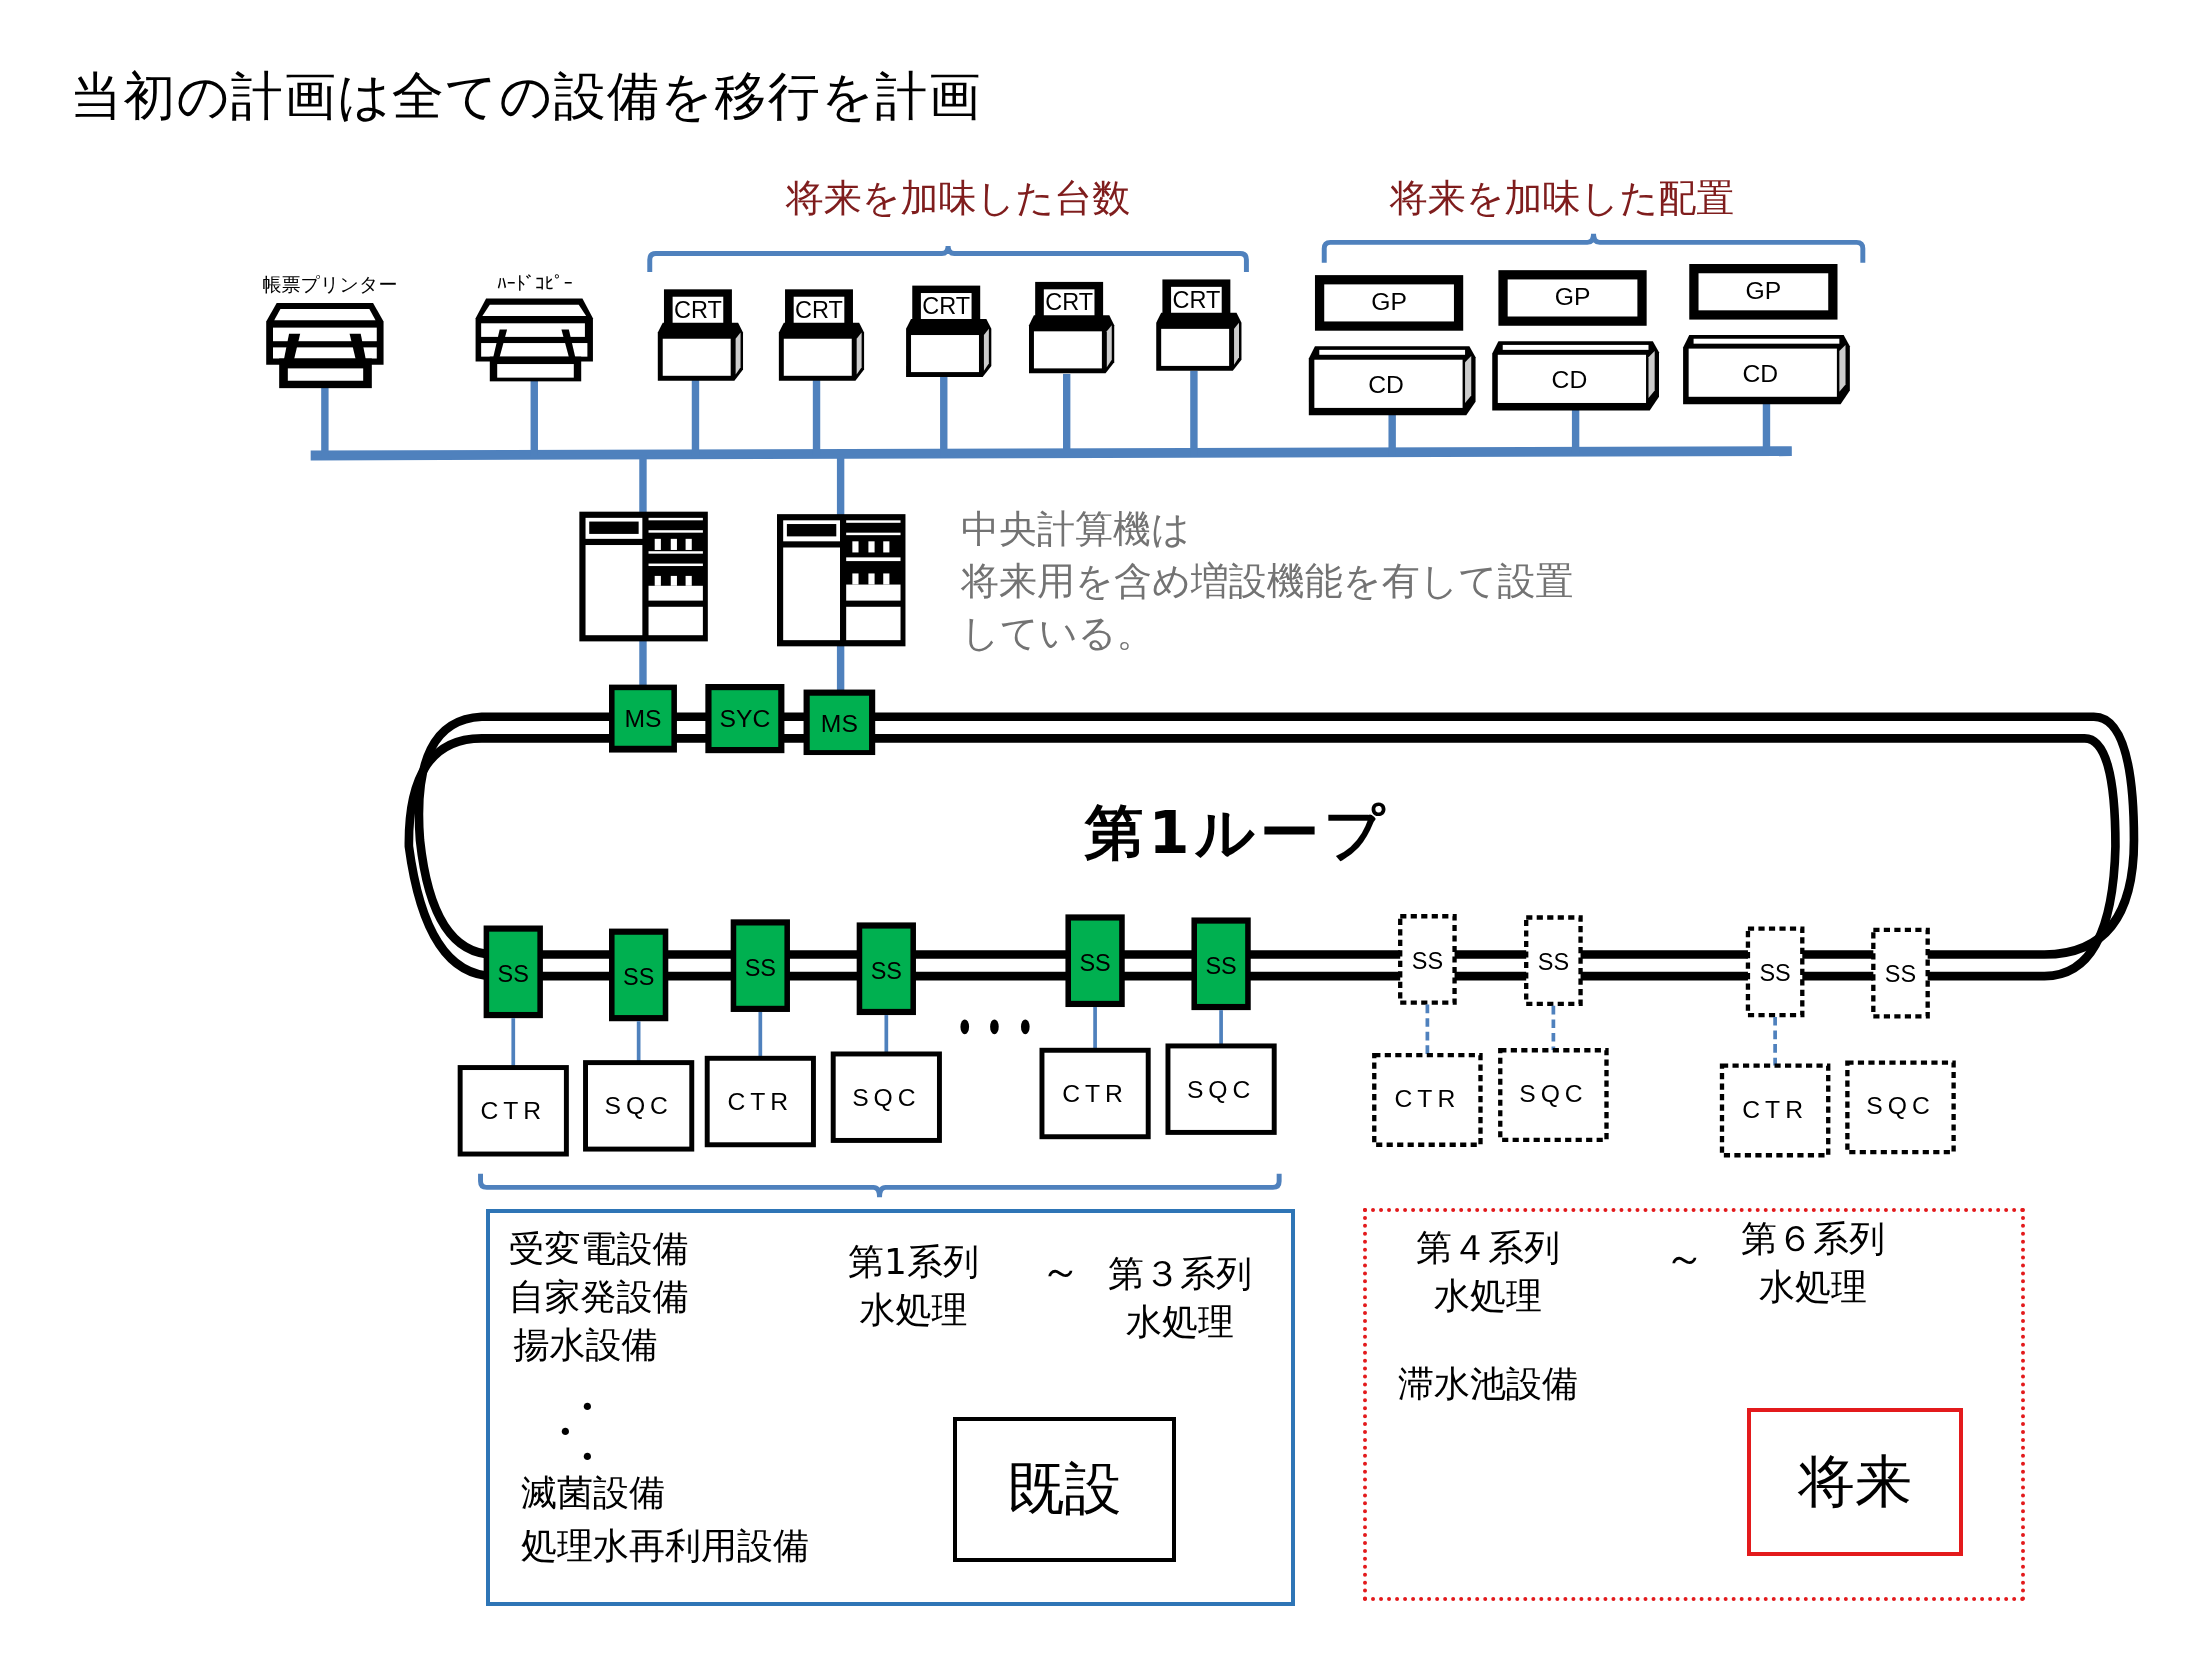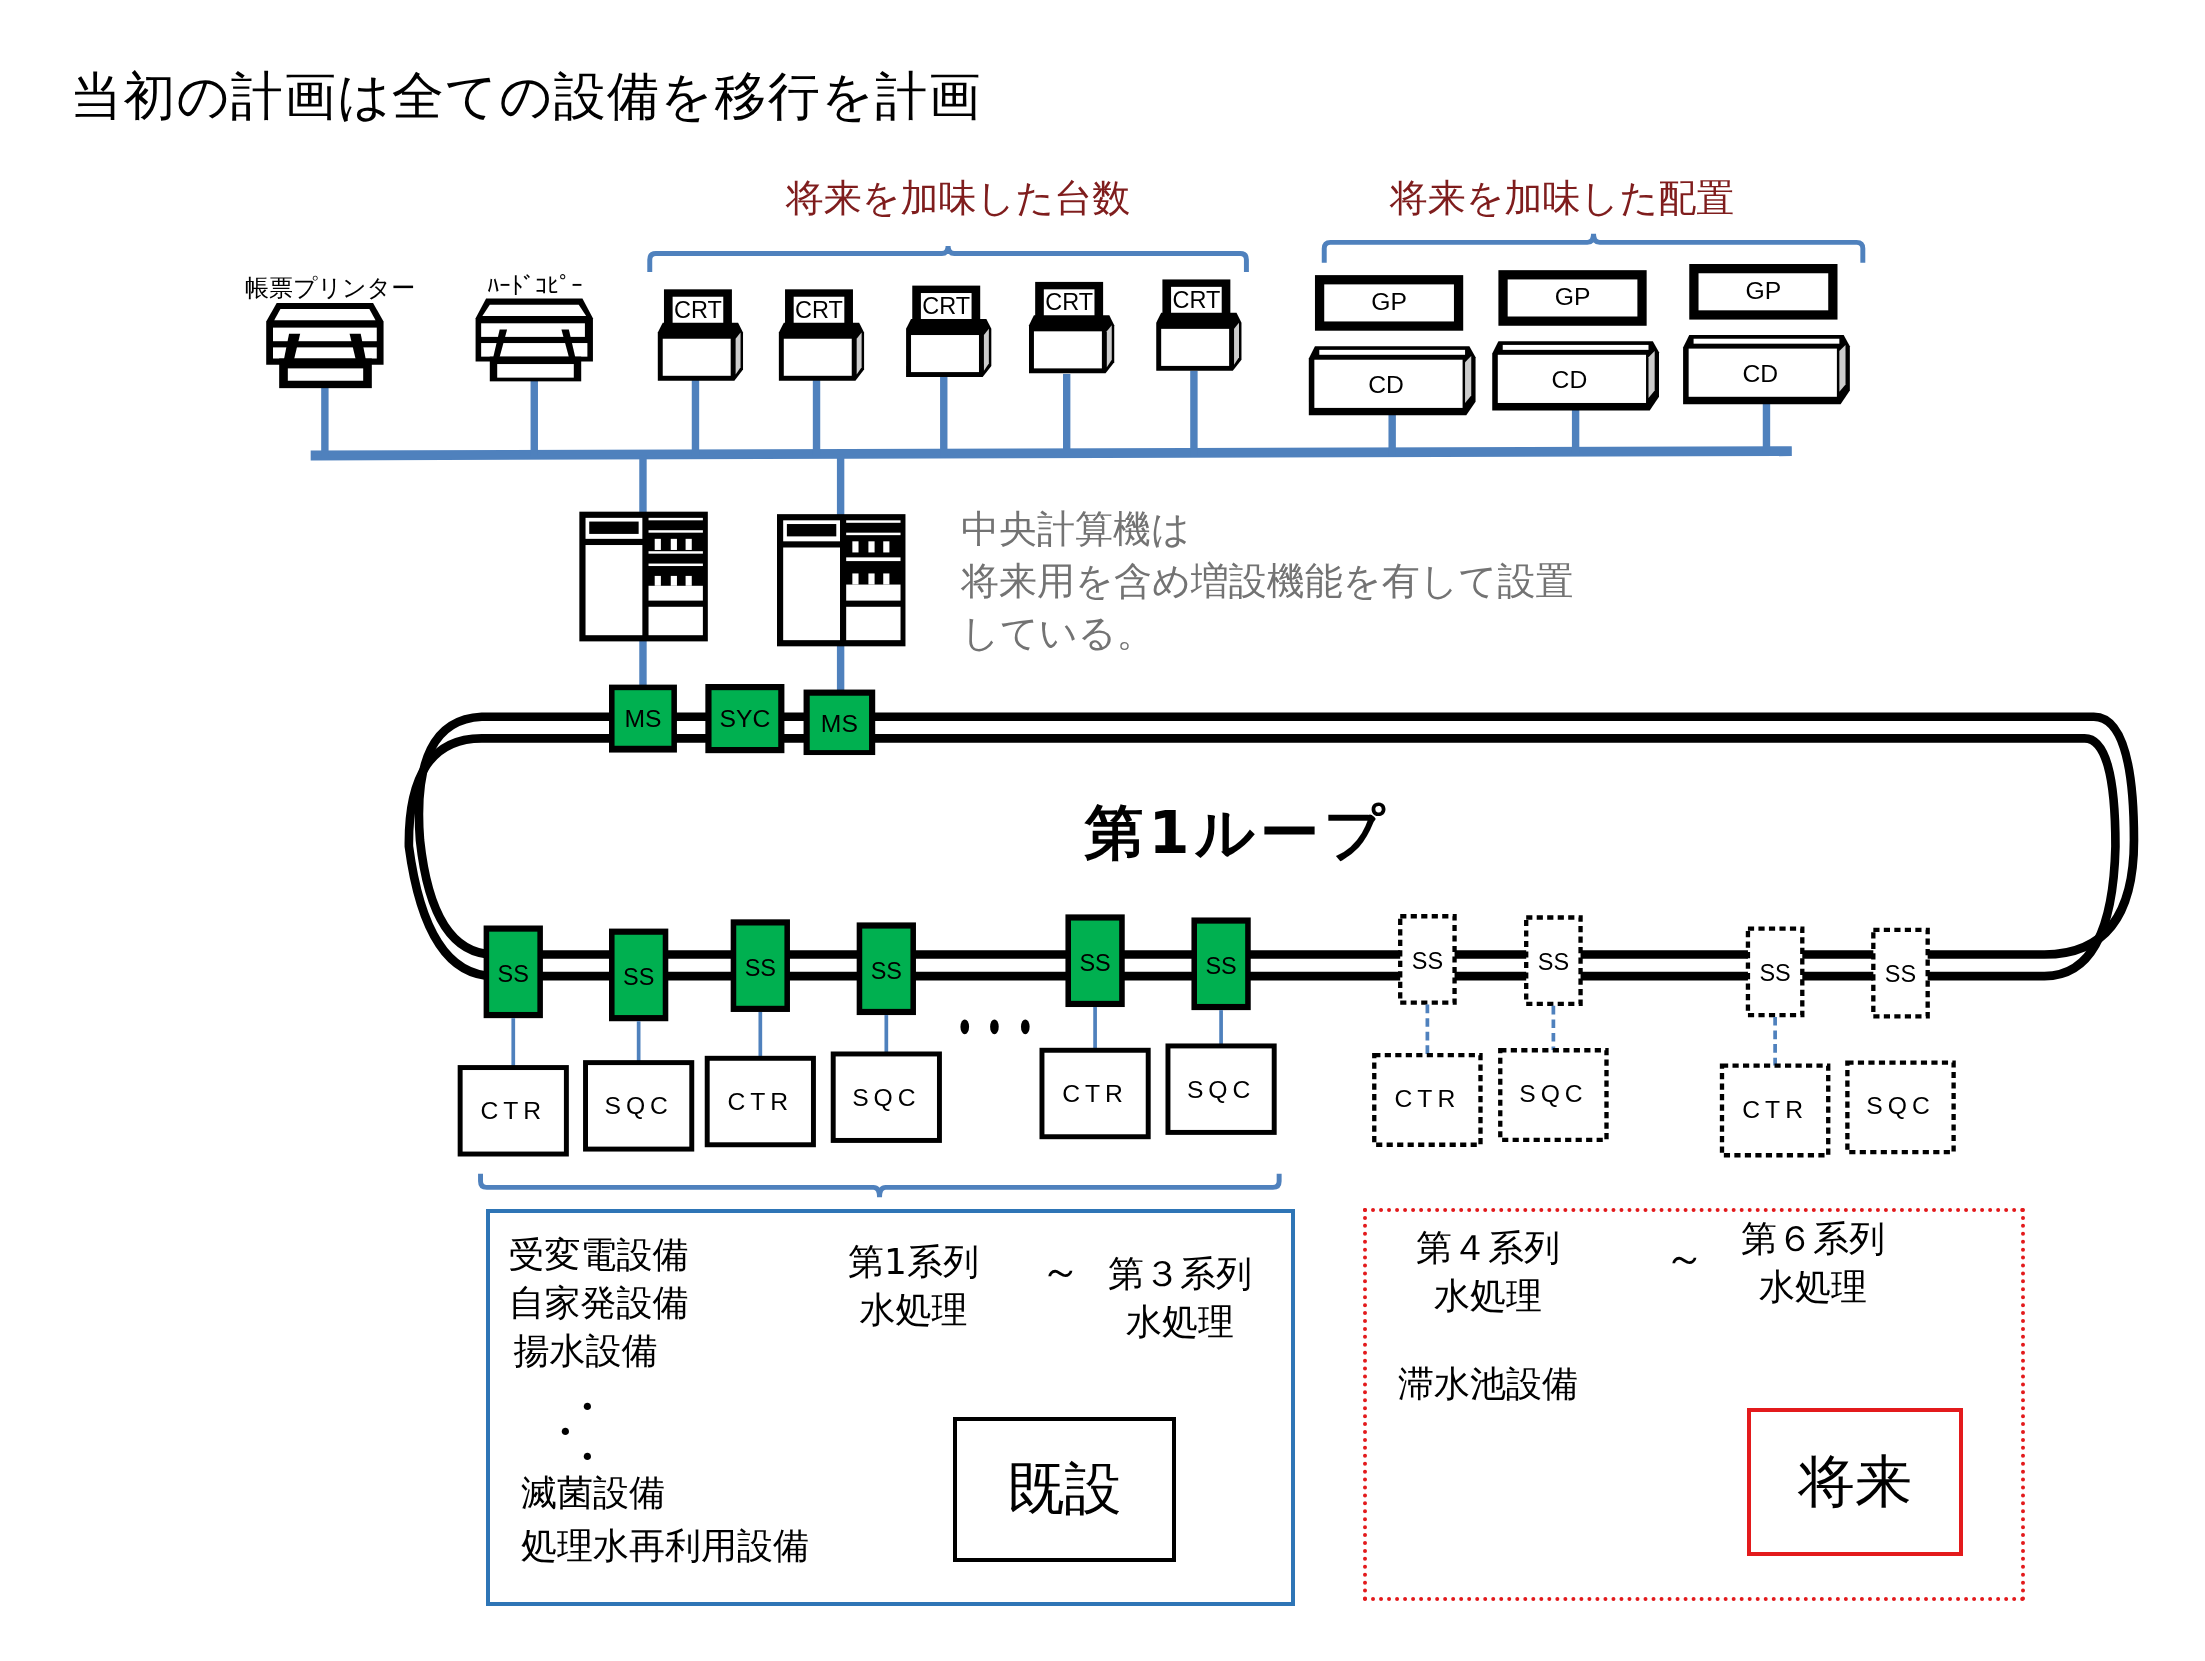--- a/index.html
+++ b/index.html
@@ -1,21 +1,21 @@
 <!DOCTYPE html>
 <html style="font-size:10px"><head>
 <meta charset="utf-8">
 <style>
   html, body { margin:0; padding:0; background:#ffffff; }
   body { width:2205px; height:1662px; position:relative; overflow:hidden;
          font-family:"DejaVu Sans","Liberation Sans",sans-serif; color:#000; }
   .abs { position:absolute; }
   .title { left:70px; top:62px; font-size:52px; letter-spacing:1.2px; white-space:nowrap; }
   .red-label { color:#7f1d1d; font-size:38px; white-space:nowrap; transform:translateX(-50%); }
-  .dev-label { font-size:24px; white-space:nowrap; transform:translateX(-50%); }
+  .dev-label { font-size:19px; white-space:nowrap; transform:translateX(-50%); }
   .note { color:#737373; font-size:38px; line-height:52px; white-space:nowrap; }
   .loop-title { font-size:59px; white-space:nowrap; transform:translate(-50%,-50%); letter-spacing:5px; }
   svg text { font-family:"Liberation Sans","DejaVu Sans",sans-serif; }
   .group-box { border:4.3px solid #2e75b6; box-sizing:border-box; }
   .future-box { border:4.3px dotted #e31a1c; box-sizing:border-box; }
   .txt { font-size:36px; white-space:nowrap; line-height:48px; }
   .status-box { border:4.3px solid #000; box-sizing:border-box; display:flex; align-items:center; justify-content:center; font-size:57px; }
   .status-box.future { border-color:#e31a1c; }
 </style>
 </head>
@@ -286,21 +286,21 @@
     <ellipse cx="1610" cy="1662" rx="7" ry="12"></ellipse>
     <ellipse cx="1660" cy="1662" rx="7" ry="12"></ellipse>
   </g>
 
   <path d="M778,1900 L778,1912 Q778,1922 788,1922 L1414,1922 Q1424,1922 1424,1938 Q1424,1922 1434,1922 L2061,1922 Q2071,1922 2071,1912 L2071,1900" fill="none" stroke="#4f81bd" stroke-width="8"></path>
 </svg>
 
 <div class="abs loop-title" style="left:1237px; top:834px;font-weight:bold;">第1ループ</div>
 
 <div class="abs group-box" style="left:486px; top:1209px; width:809px; height:397px;">
-  <div class="abs txt" style="left:18.5px; top:12.4px;margin-top:6px;">
+  <div class="abs txt" style="left:18.5px; top:12.4px;">
     <div>受変電設備</div>
     <div>自家発設備</div>
     <div style="margin-left:5px;">揚水設備</div>
   </div>
   <div class="abs" style="left:68px; top:182px; font-size:25px; line-height:25px;">
     <div style="margin-left:22px;">•</div>
     <div>•</div>
     <div style="margin-left:22px;">•</div>
   </div>
   <div class="abs txt" style="left:31px; top:256px;">

